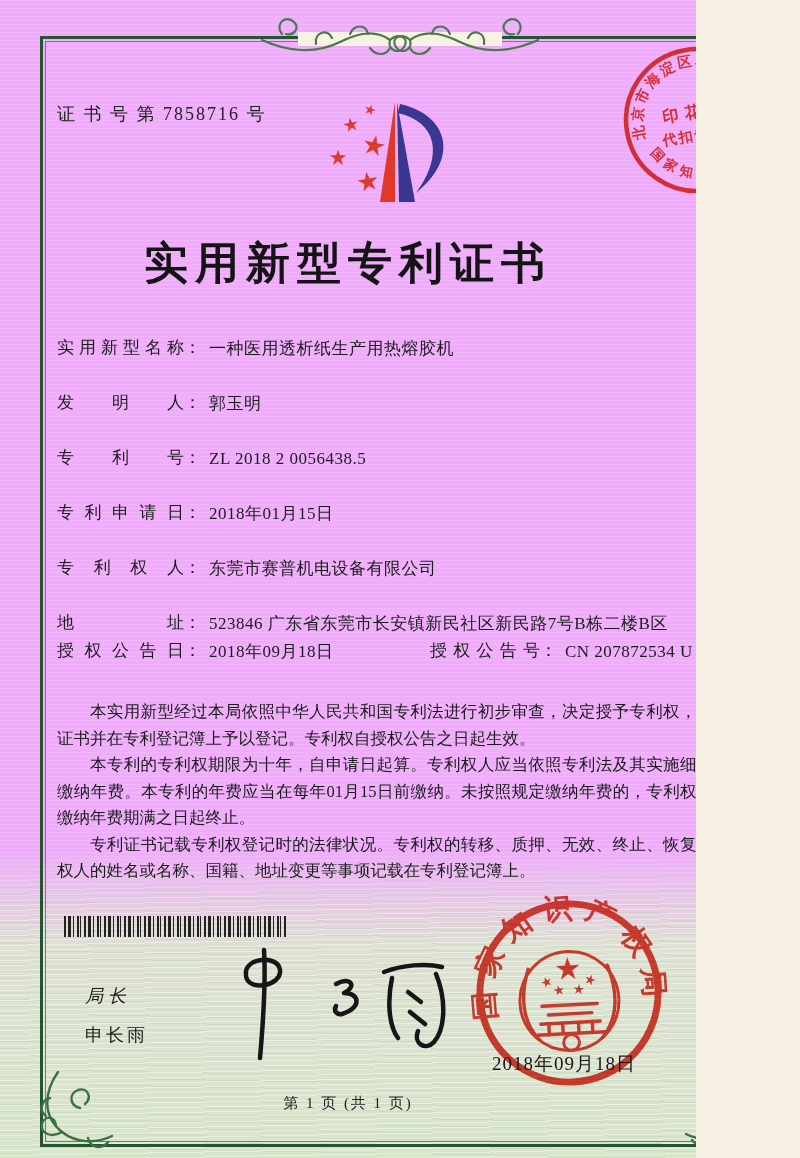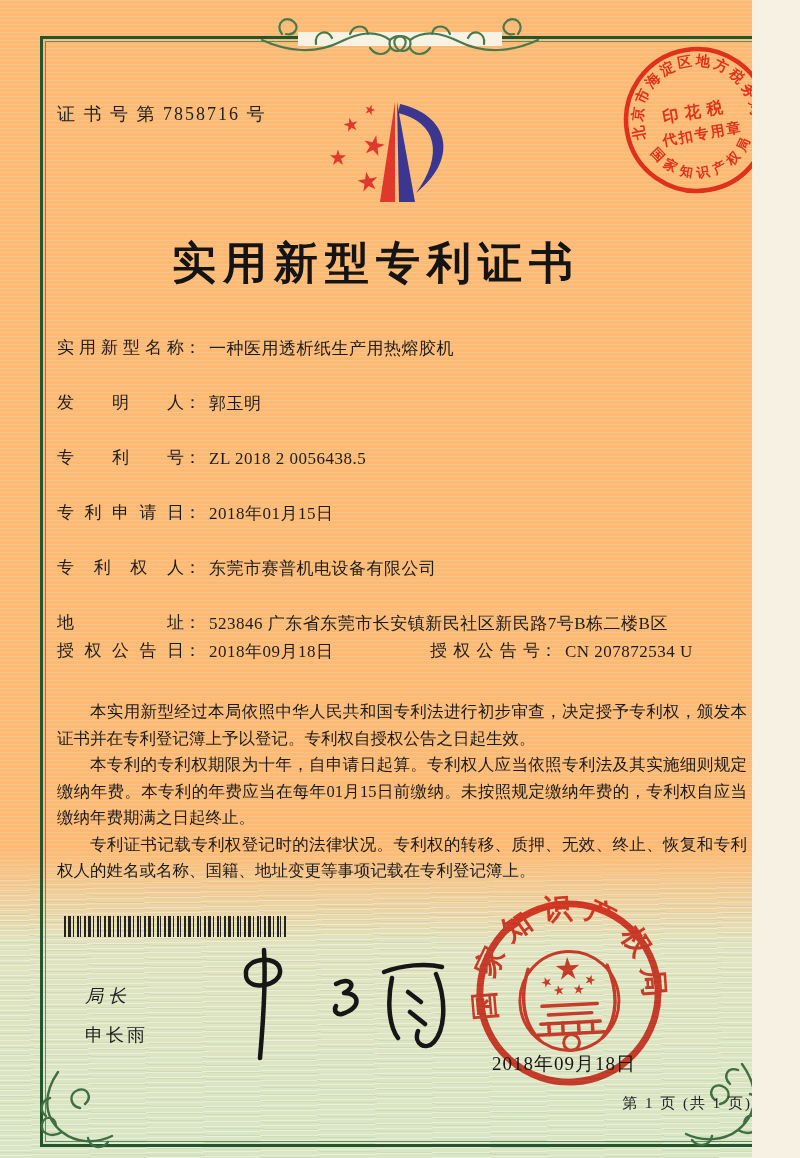--- a/index.html
+++ b/index.html
@@ -1,17 +1,17 @@
 <!DOCTYPE html>
 <html><head>
 <meta charset="utf-8">
 <style>
   html,body{margin:0;padding:0;background:#f6f1e2;}
-  .page{position:relative;width:752px;height:1158px;overflow:hidden;
-        background:#fdba74;
+  .page{position:relative;width:696px;height:1158px;overflow:hidden;
+        background:#f0abfc;
         font-family:"Liberation Serif","DejaVu Serif",serif;color:#1c1c1c;}
 
   
   .waves-all{position:absolute;inset:0;pointer-events:none;opacity:.18;
     background:repeating-linear-gradient(180deg,rgba(255,255,255,.7) 0 1px,rgba(0,0,0,0) 1px 4px);}
   
   .green-zone{position:absolute;left:0;right:0;top:850px;bottom:0;pointer-events:none;
     background:linear-gradient(to bottom,rgba(220,234,206,0),rgba(219,234,204,.85) 95px,rgba(215,232,200,.95));}
   .green-zone:after{content:"";position:absolute;inset:0;opacity:.5;
     background:
@@ -65,21 +65,21 @@
     transform:rotate(-10deg);mix-blend-mode:multiply;opacity:.95;}
   .seal-sipo{position:absolute;left:470px;top:894px;width:198px;height:198px;
     mix-blend-mode:multiply;opacity:.95;transform:rotate(-3deg);}
   .seal-date{position:absolute;left:492px;top:1051px;font-size:19px;letter-spacing:1px;color:#161616;}
 
   .director{position:absolute;left:85px;top:984px;font-size:18px;color:#1d1d1d;}
   .director .line1{letter-spacing:5px;font-style:italic;}
   .director .line2{margin-top:15px;letter-spacing:3px;}
   .signature{position:absolute;left:188px;top:942px;width:270px;height:130px;}
 
-  .footer{position:absolute;left:0;right:0;top:1094px;text-align:right;
+  .footer{position:absolute;left:0;right:0;top:1094px;text-align:center;
     font-size:15px;letter-spacing:2px;color:#222;}
 
   .red{fill:#e0382b;}
   .navy{fill:#3b3690;}
 </style>
 </head>
 <body>
 
 <div class="page">
 

